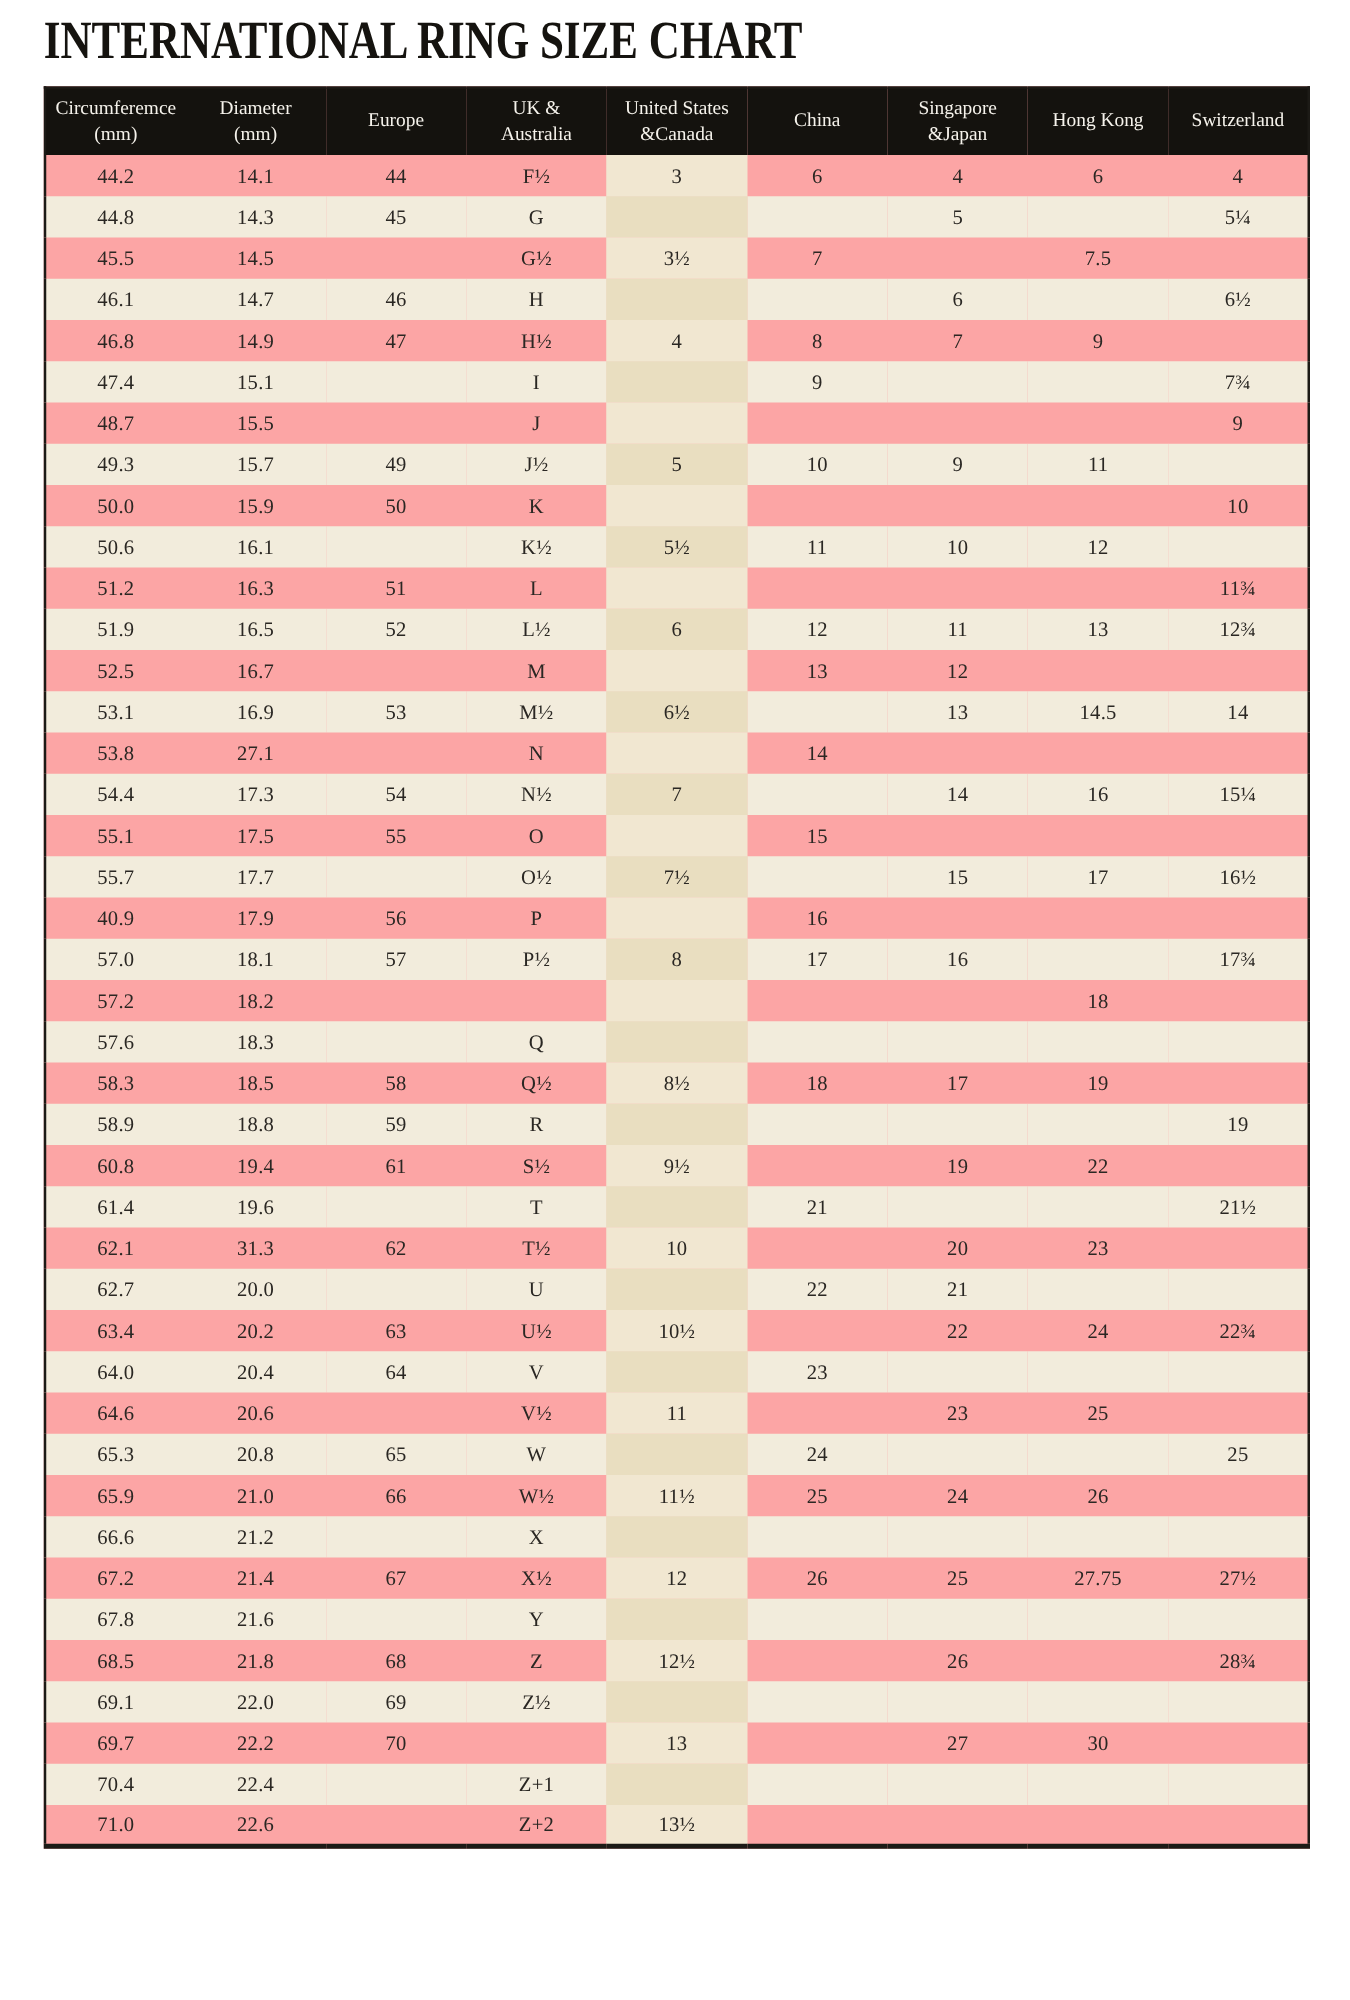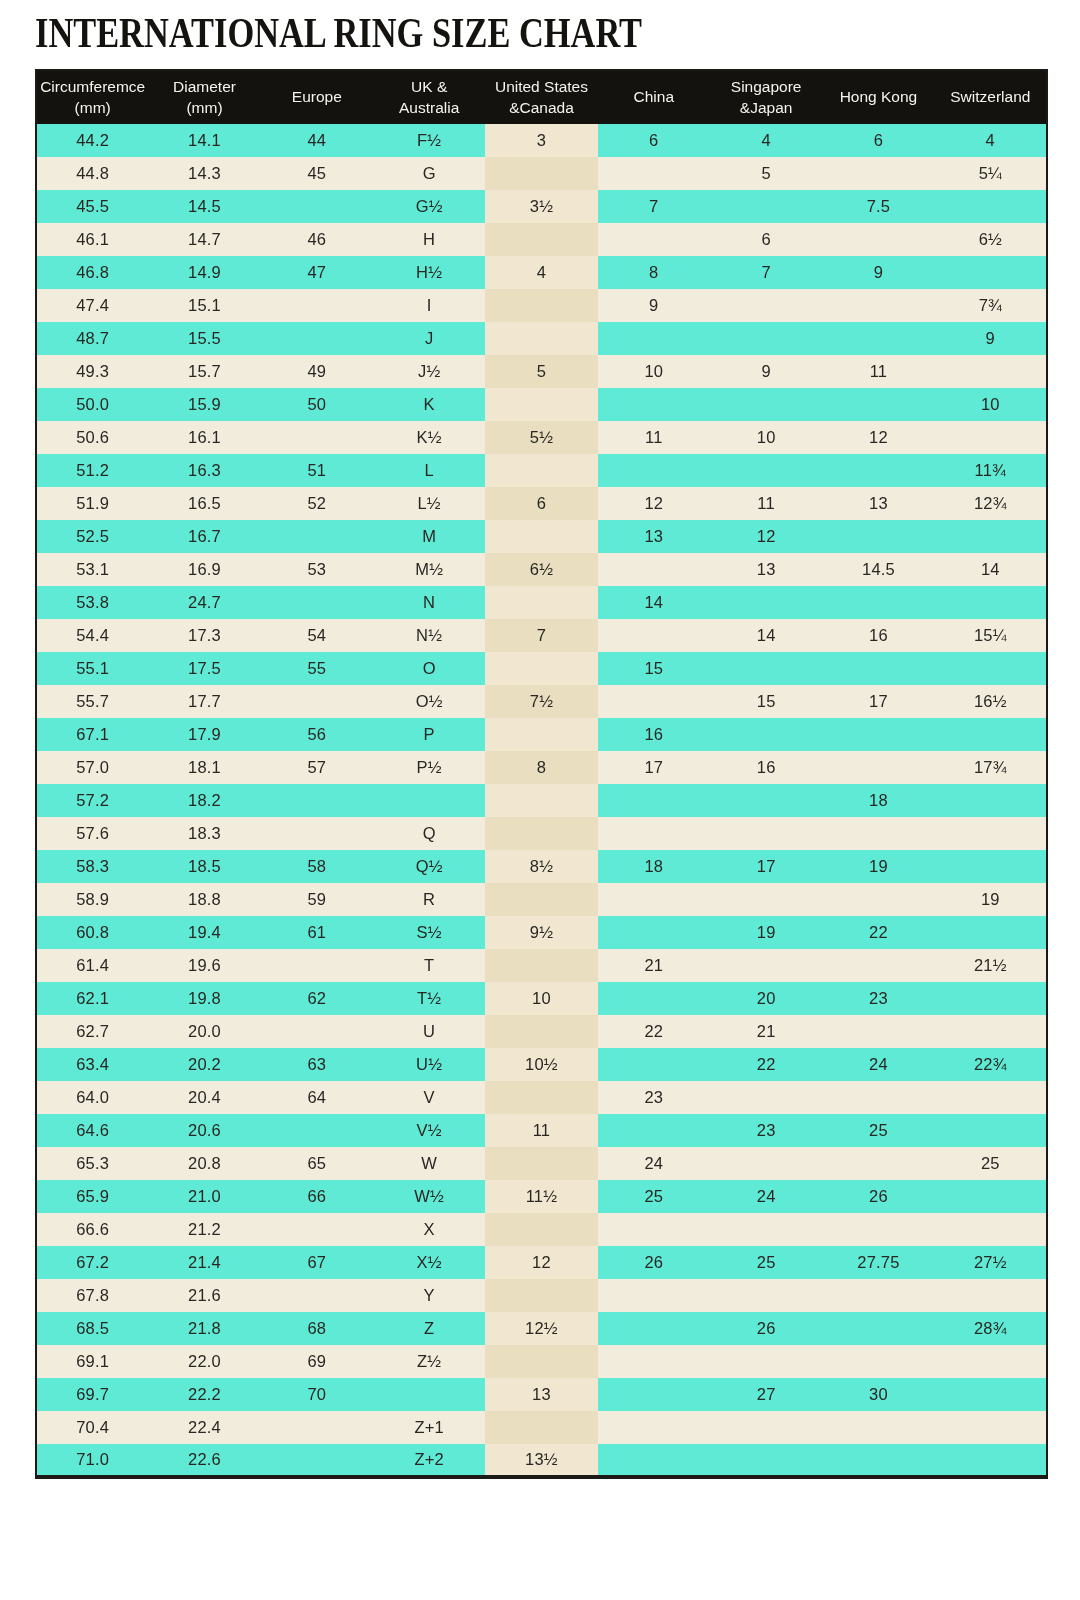--- a/index.html
+++ b/index.html
@@ -36,21 +36,22 @@
   }
   table.ring-table {
     position: absolute;
     left: 35px;
     top: 69px;
     width: 1013px;
     border-collapse: collapse;
     table-layout: fixed;
     border: 2px solid var(--border);
     border-bottom-width: 4px;
-    background: #5eead4;
+    background: #fca5a5;
+    font-family: Liberation Serif, serif;
   }
   table.ring-table thead th {
     background: var(--header-bg);
     color: var(--header-fg);
     font-weight: 400;
     font-size: 15.5px;
     line-height: 1.3;
     height: 54px;
     text-align: center;
     vertical-align: middle;
@@ -245,21 +246,21 @@
           <td>53</td>
           <td>M½</td>
           <td class="us-col">6½</td>
           <td></td>
           <td>13</td>
           <td>14.5</td>
           <td>14</td>
         </tr>
         <tr>
           <td>53.8</td>
-          <td>24.7</td>
+          <td>27.1</td>
           <td></td>
           <td>N</td>
           <td class="us-col"></td>
           <td>14</td>
           <td></td>
           <td></td>
           <td></td>
         </tr>
         <tr>
           <td>54.4</td>
@@ -288,21 +289,21 @@
           <td>17.7</td>
           <td></td>
           <td>O½</td>
           <td class="us-col">7½</td>
           <td></td>
           <td>15</td>
           <td>17</td>
           <td>16½</td>
         </tr>
         <tr>
-          <td>67.1</td>
+          <td>40.9</td>
           <td>17.9</td>
           <td>56</td>
           <td>P</td>
           <td class="us-col"></td>
           <td>16</td>
           <td></td>
           <td></td>
           <td></td>
         </tr>
         <tr>
@@ -377,21 +378,21 @@
           <td></td>
           <td>T</td>
           <td class="us-col"></td>
           <td>21</td>
           <td></td>
           <td></td>
           <td>21½</td>
         </tr>
         <tr>
           <td>62.1</td>
-          <td>19.8</td>
+          <td>31.3</td>
           <td>62</td>
           <td>T½</td>
           <td class="us-col">10</td>
           <td></td>
           <td>20</td>
           <td>23</td>
           <td></td>
         </tr>
         <tr>
           <td>62.7</td>

